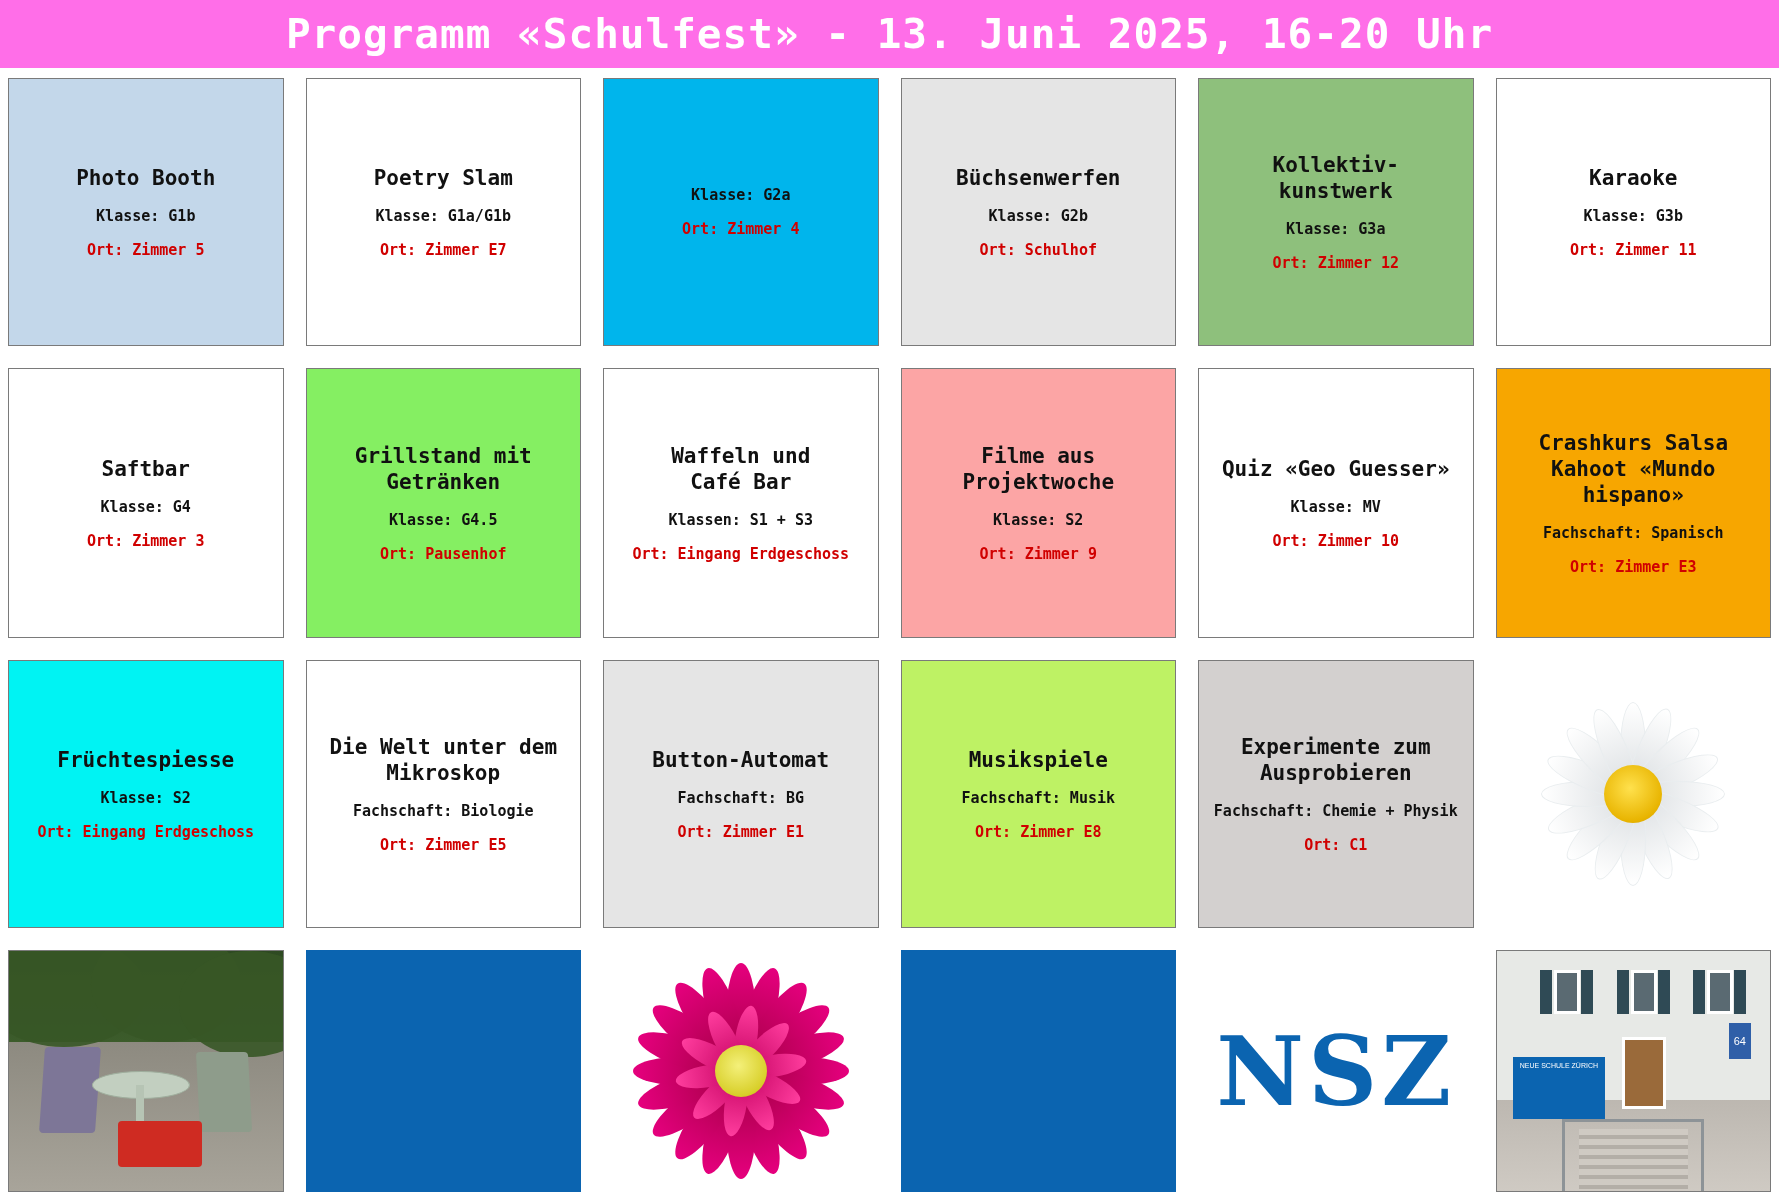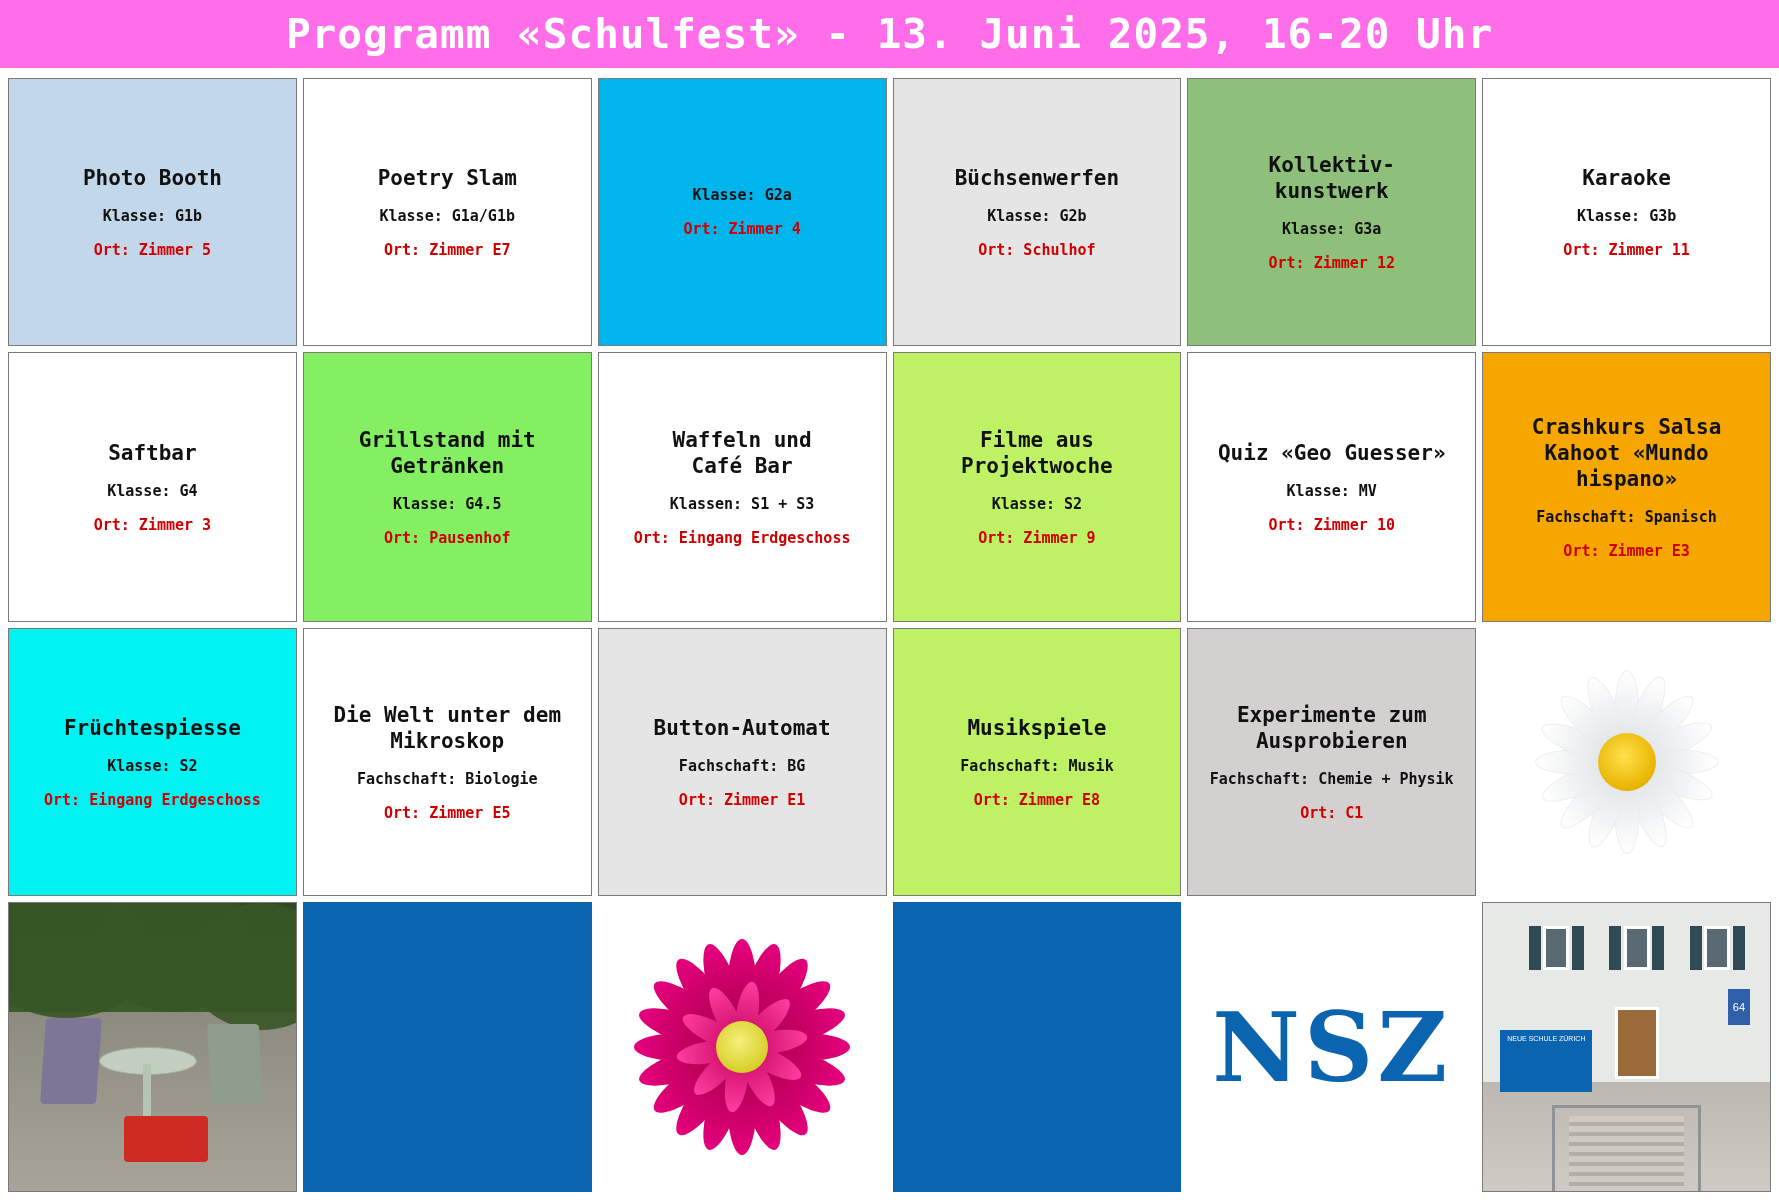--- a/index.html
+++ b/index.html
@@ -40,21 +40,21 @@
     flex: 1 1 auto;
     padding: 10px 8px 8px 8px;
     box-sizing: border-box;
   }
   .grid {
     width: 100%;
     height: 100%;
     display: grid;
     grid-template-columns: repeat(6, 1fr);
     grid-template-rows: 268px 270px 268px 1fr;
-    gap: 6px;
+    gap: 22px;
     box-sizing: border-box;
   }
   .cell {
     border: 1px solid #7a7a7a;
     box-sizing: border-box;
     display: flex;
     flex-direction: column;
     align-items: center;
     justify-content: center;
     text-align: center;
@@ -386,21 +386,21 @@
 Getränken</div>
         <div class="c-class">Klasse: G4.5</div>
         <div class="c-place">Ort: Pausenhof</div>
       </div>
       <div class="cell" style="background:#ffffff">
         <div class="c-title">Waffeln und
 Café Bar</div>
         <div class="c-class">Klassen: S1 + S3</div>
         <div class="c-place">Ort: Eingang Erdgeschoss</div>
       </div>
-      <div class="cell" style="background:#bef264">
+      <div class="cell" style="background:#fca5a5">
         <div class="c-title">Filme aus
 Projektwoche</div>
         <div class="c-class">Klasse: S2</div>
         <div class="c-place">Ort: Zimmer 9</div>
       </div>
       <div class="cell" style="background:#ffffff">
         <div class="c-title">Quiz «Geo Guesser»</div>
         <div class="c-class">Klasse: MV</div>
         <div class="c-place">Ort: Zimmer 10</div>
       </div>

